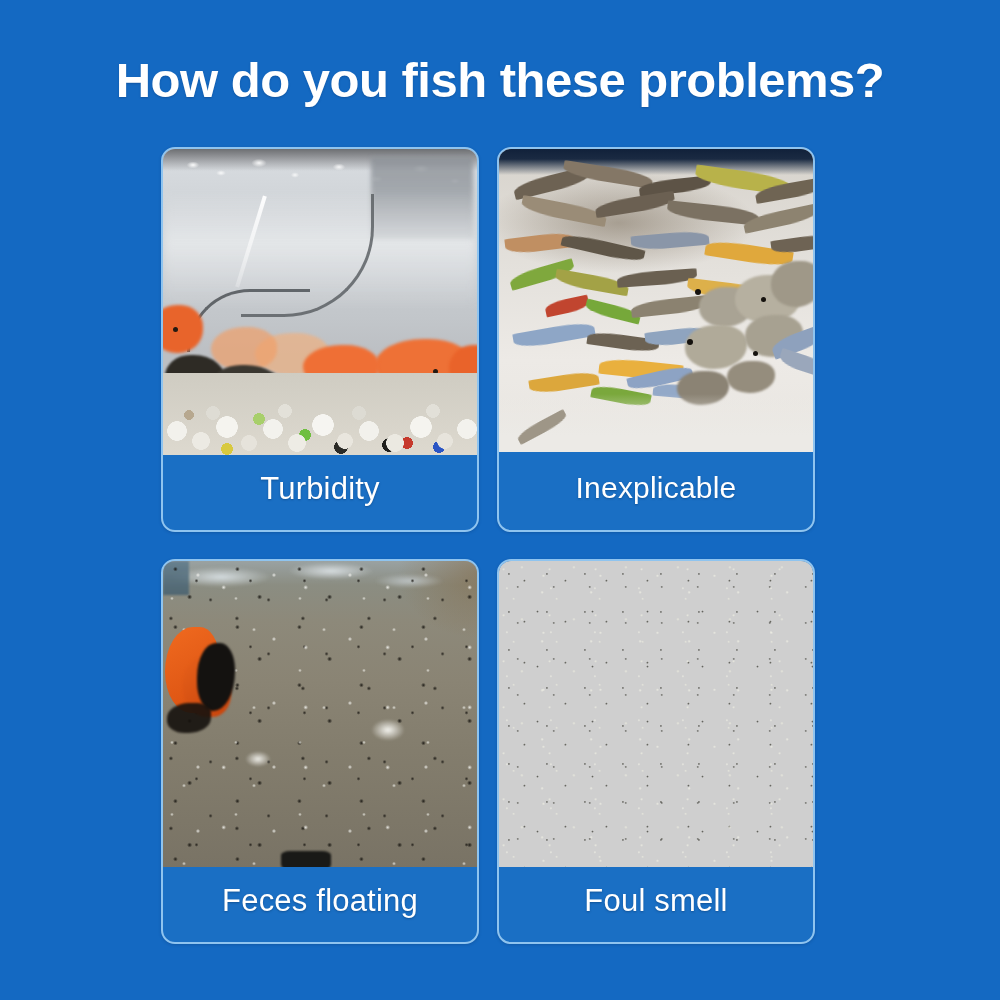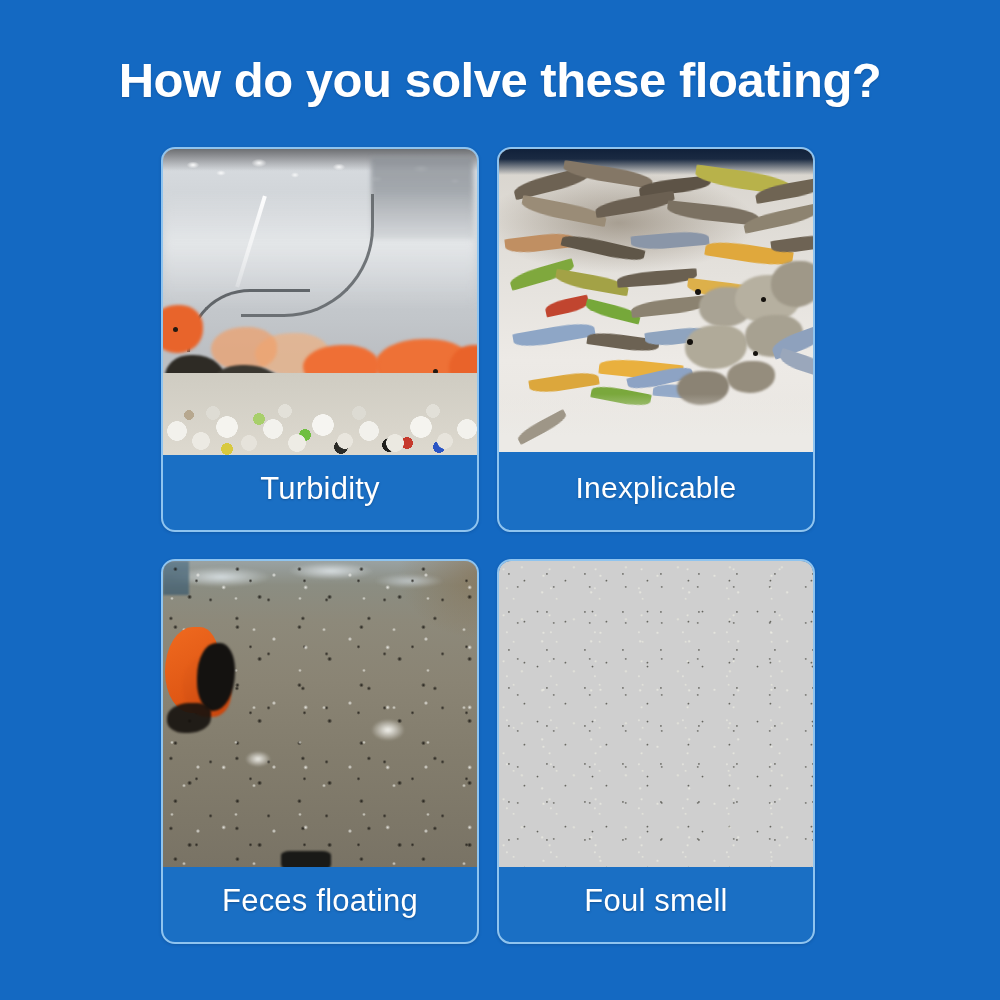--- a/index.html
+++ b/index.html
@@ -355,21 +355,21 @@
   }
   .ph-feces .splotch2 {
     position:absolute; left: 82px; top: 190px; width: 26px; height: 16px;
     background: radial-gradient(ellipse at center, rgba(250,250,246,.9), rgba(250,250,246,0) 70%);
     filter: blur(1px);
   }
 </style>
 </head>
 <body>
 
-<div class="page-title">How do you solve these floating?</div>
+<div class="page-title">How do you fish these problems?</div>
 
 <div class="grid">
 
   <div class="card">
     <div class="card-photo">
       <div class="ph-turbidity" style="position:absolute;inset:0;">
         <div class="dark-panel"></div>
         <div class="haze"></div>
         <div class="tube tube-a"></div>
         <div class="tube tube-b"></div>

